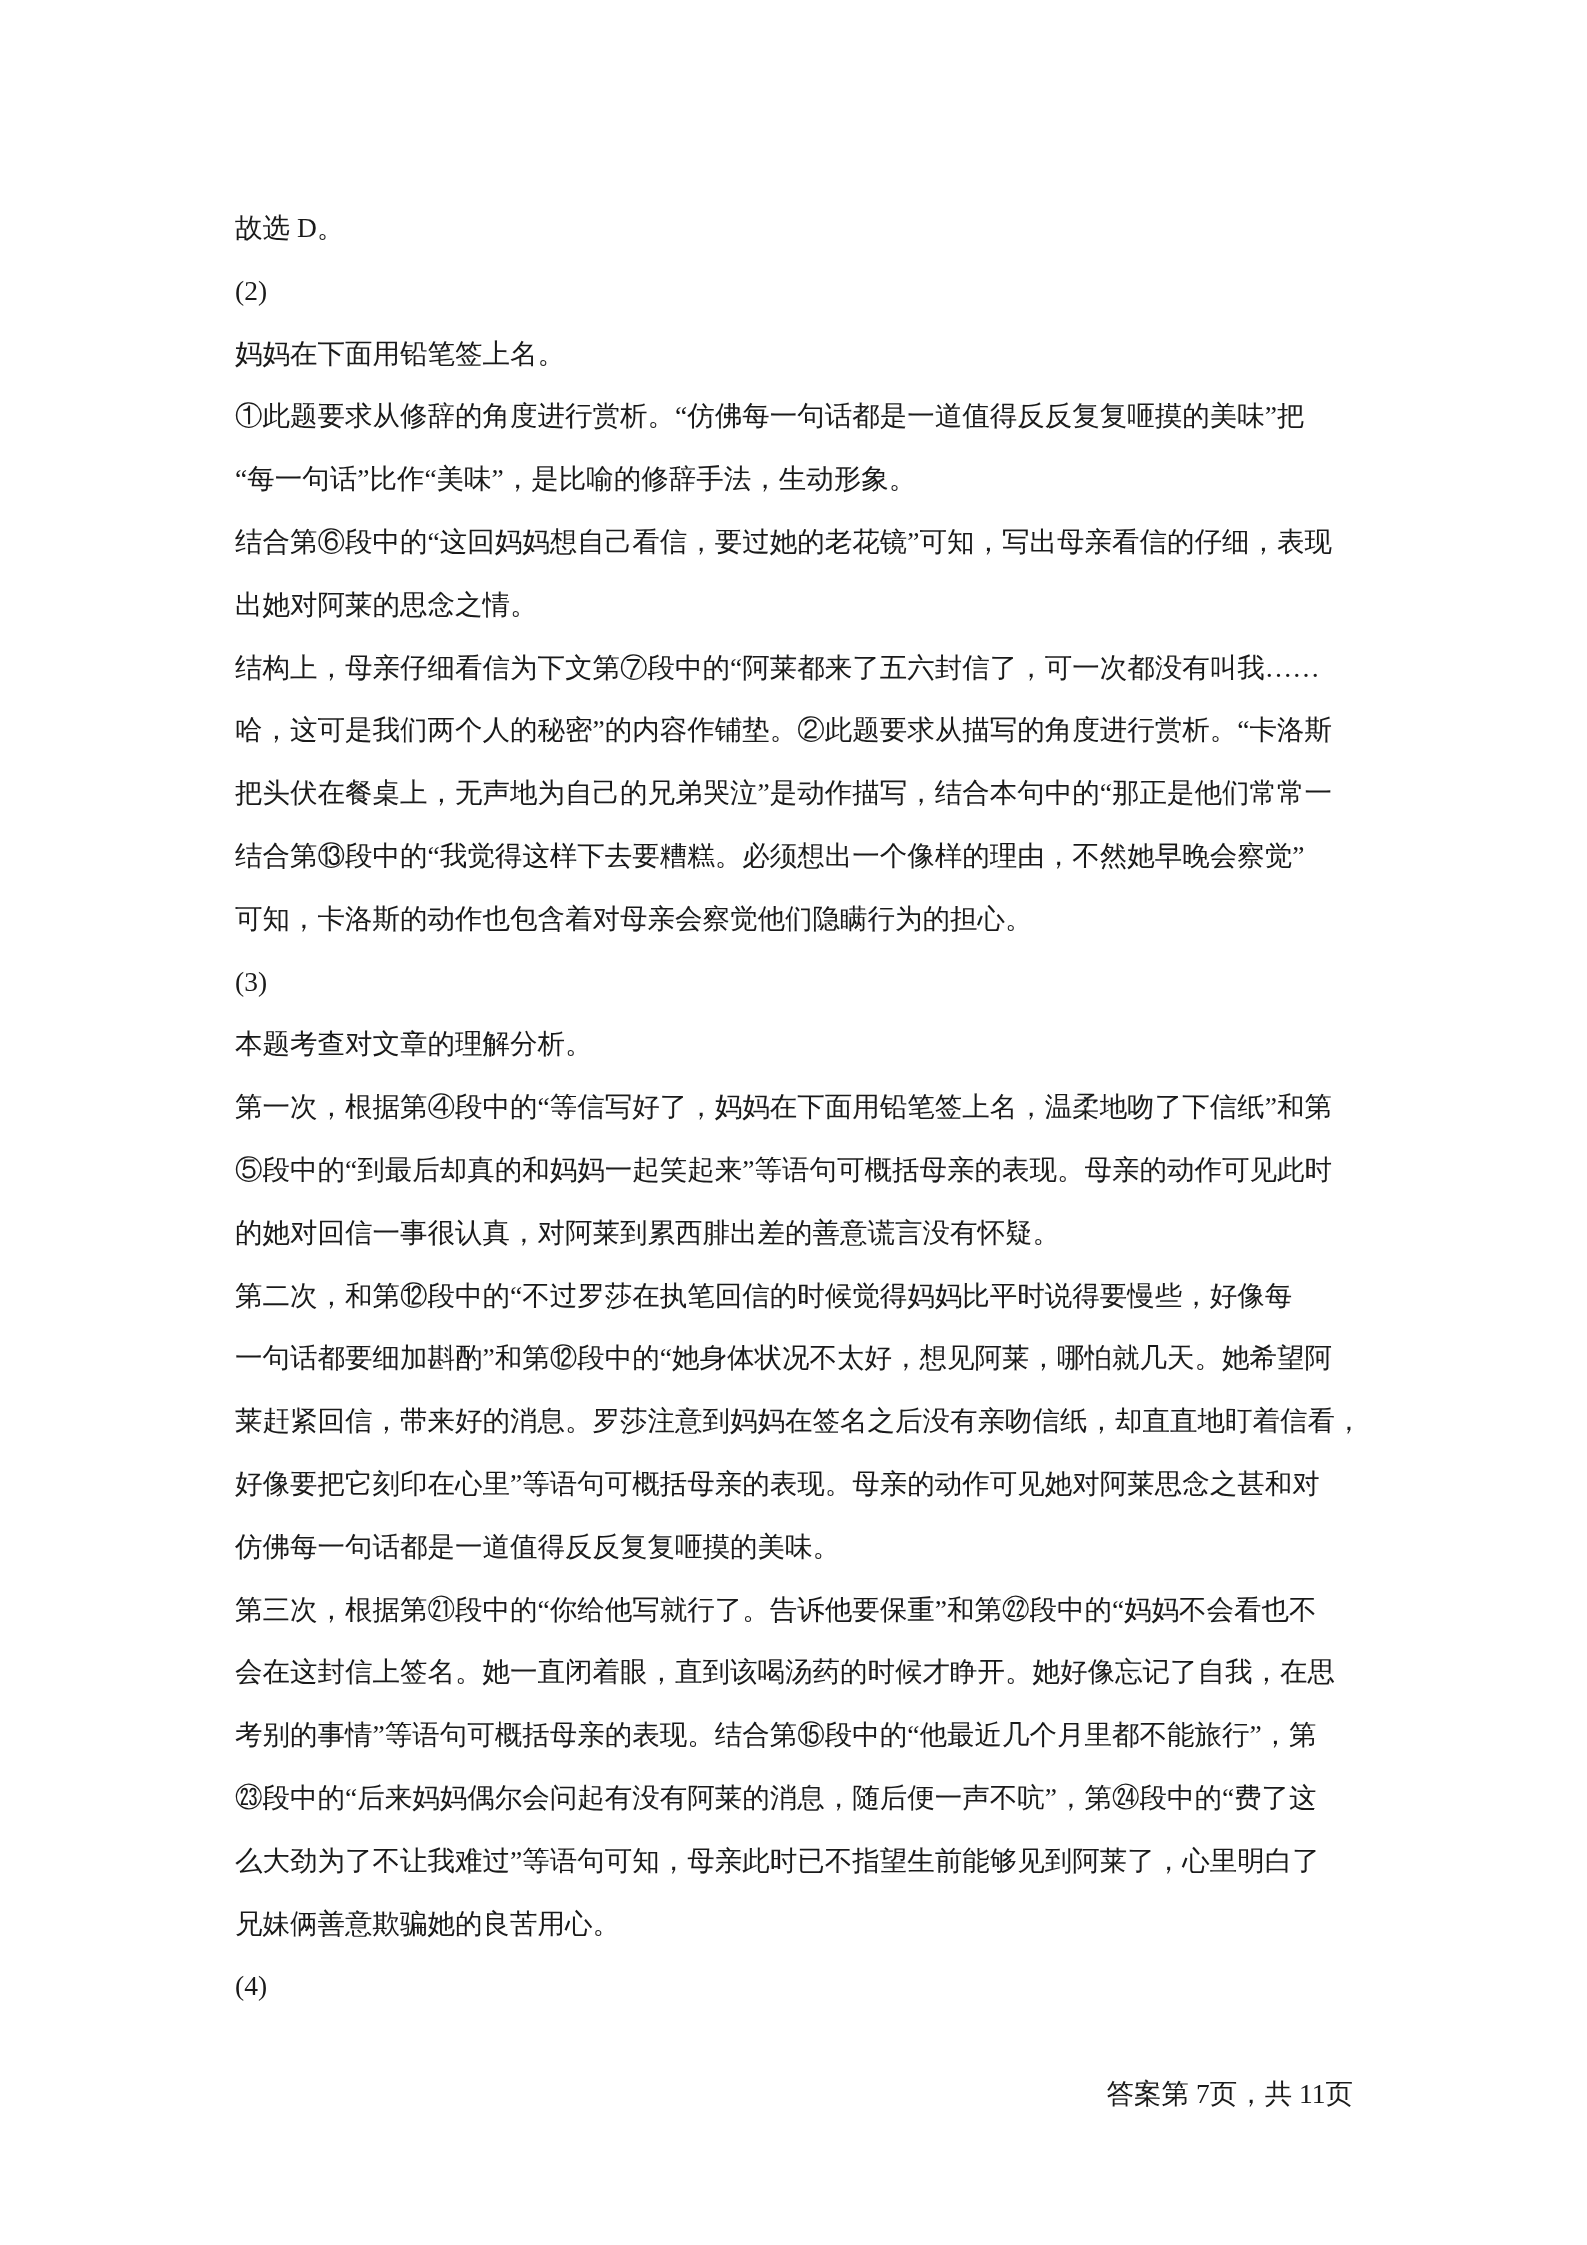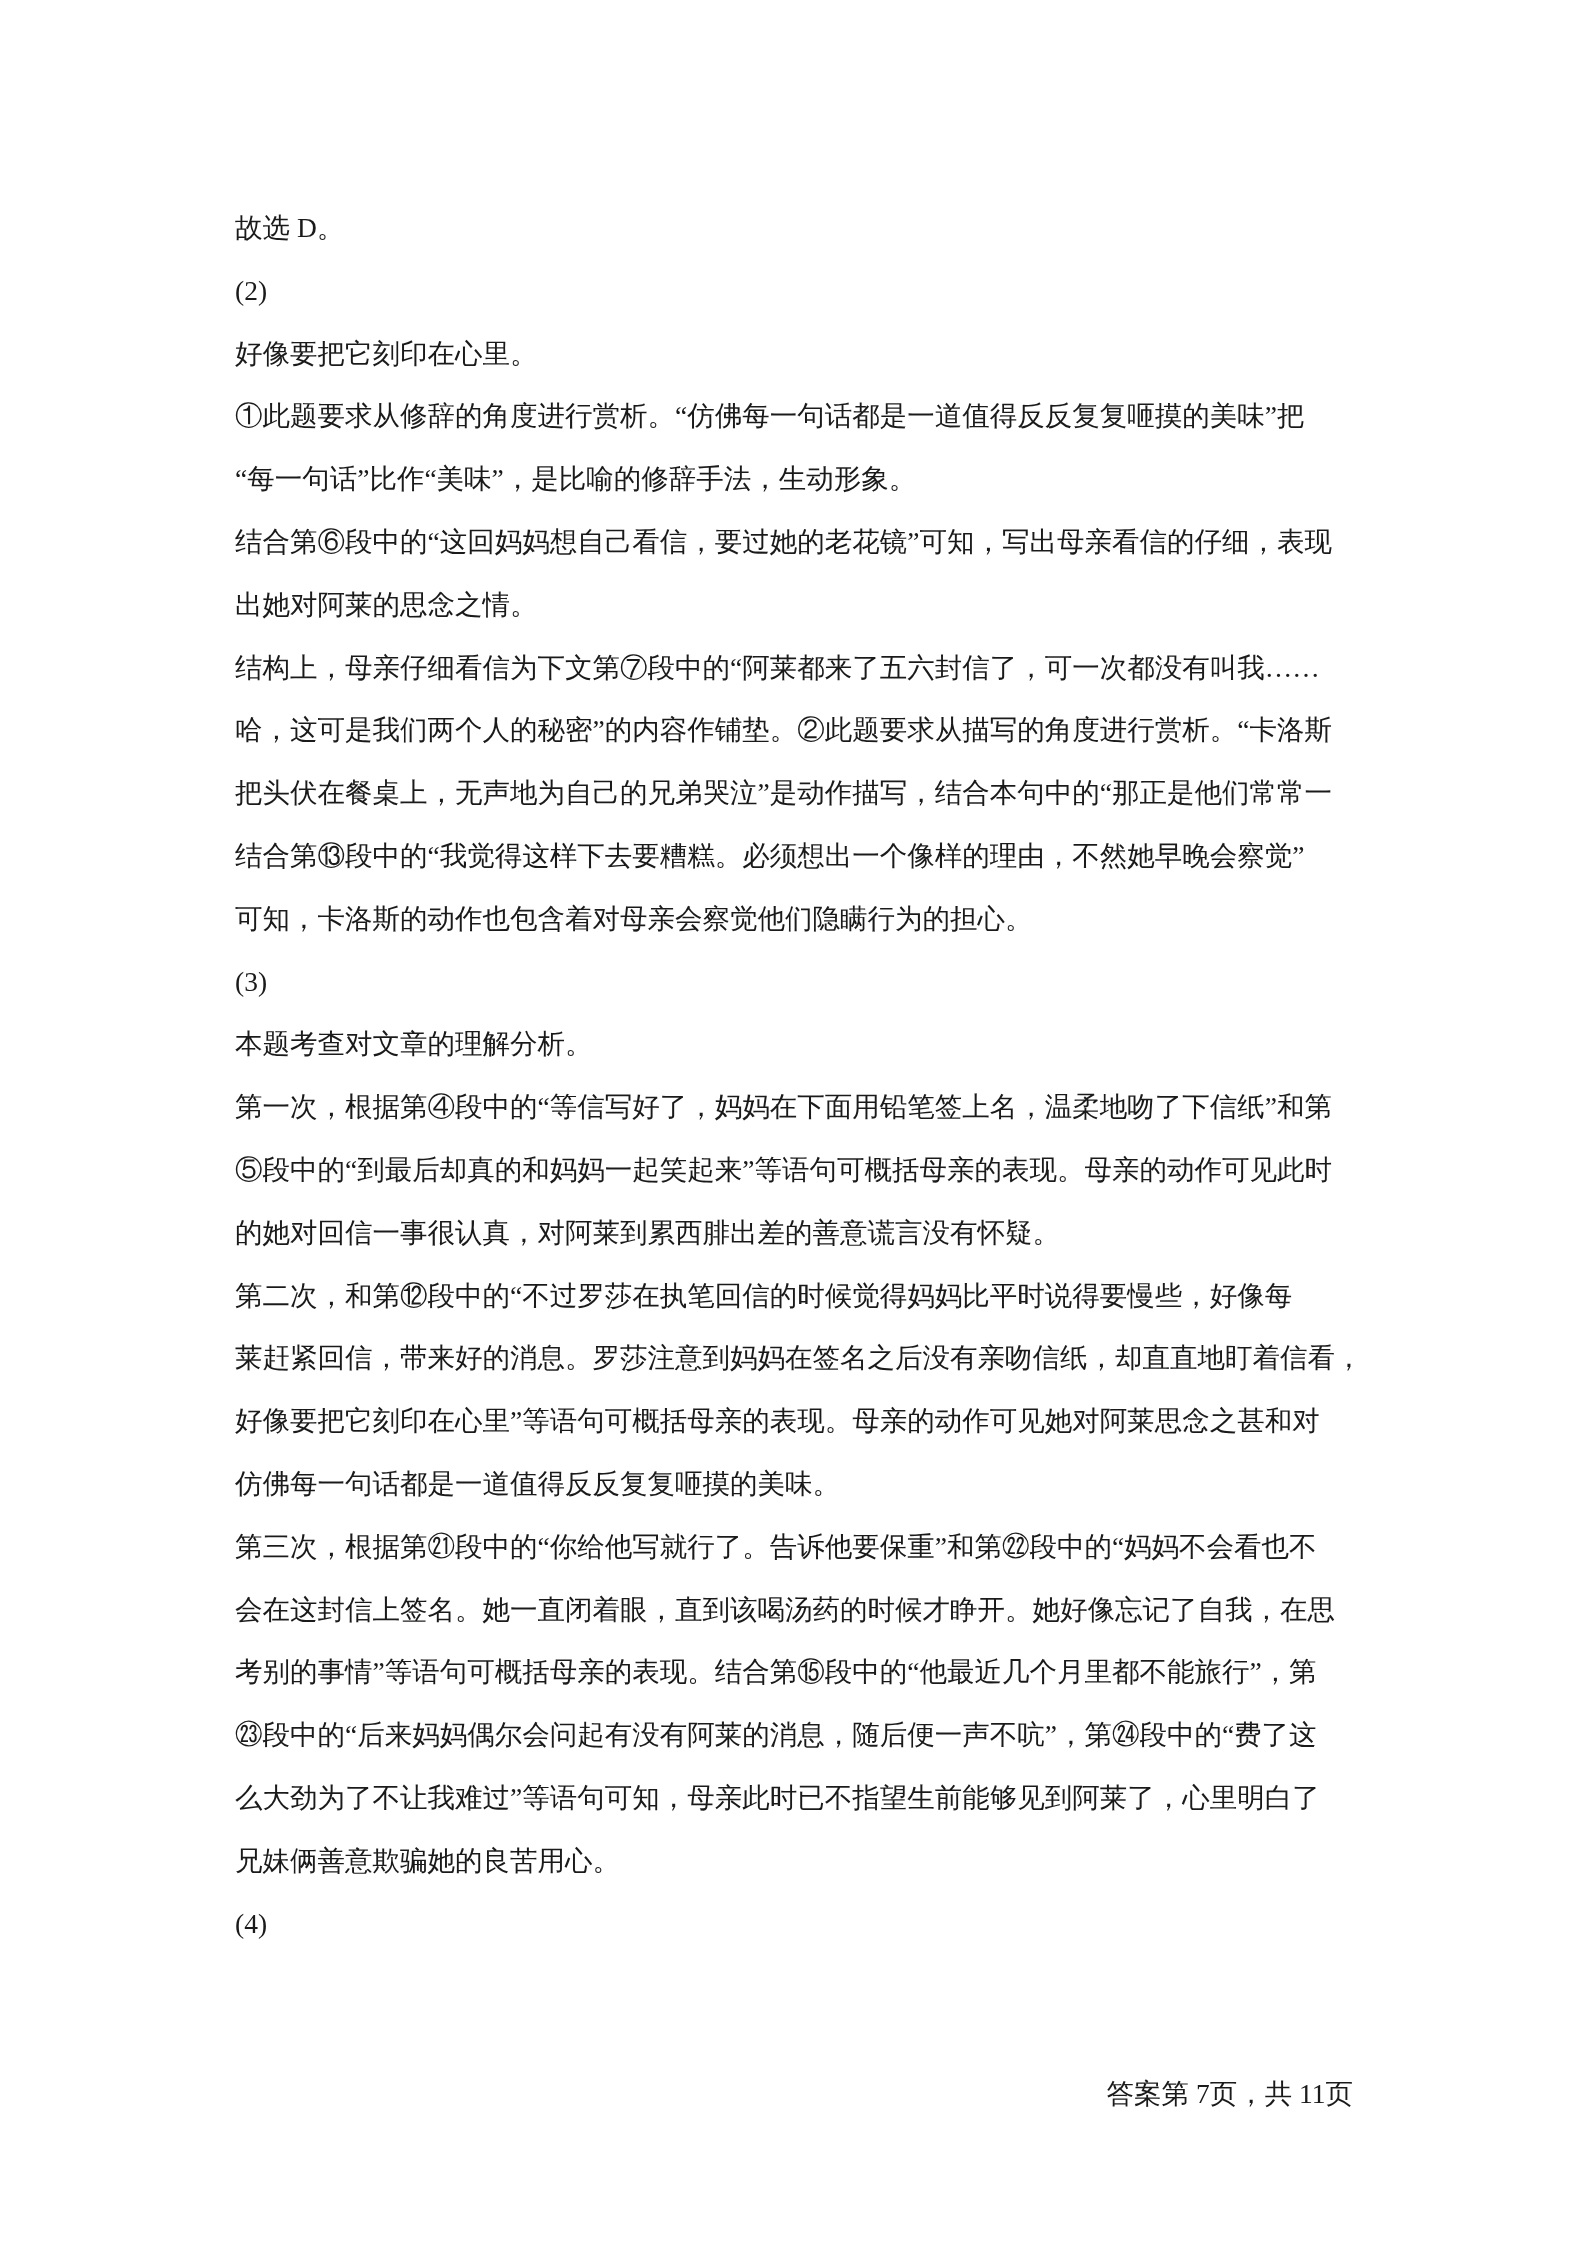--- a/index.html
+++ b/index.html
@@ -44,36 +44,37 @@
     white-space: nowrap;
   }
 </style>
 </head>
 <body>
 
 <div class="page">
   <div class="content">
     <div class="line">故选 D。</div>
     <div class="line">(2)</div>
-    <div class="line">好像要把它刻印在心里。</div>
+    <div class="line">妈妈在下面用铅笔签上名。</div>
     <div class="line">①此题要求从修辞的角度进行赏析。“仿佛每一句话都是一道值得反反复复咂摸的美味”把</div>
     <div class="line">“每一句话”比作“美味”，是比喻的修辞手法，生动形象。</div>
     <div class="line">结合第⑥段中的“这回妈妈想自己看信，要过她的老花镜”可知，写出母亲看信的仔细，表现</div>
     <div class="line">出她对阿莱的思念之情。</div>
     <div class="line">结构上，母亲仔细看信为下文第⑦段中的“阿莱都来了五六封信了，可一次都没有叫我……</div>
     <div class="line">哈，这可是我们两个人的秘密”的内容作铺垫。②此题要求从描写的角度进行赏析。“卡洛斯</div>
     <div class="line">把头伏在餐桌上，无声地为自己的兄弟哭泣”是动作描写，结合本句中的“那正是他们常常一</div>
     <div class="line">结合第⑬段中的“我觉得这样下去要糟糕。必须想出一个像样的理由，不然她早晚会察觉”</div>
     <div class="line">可知，卡洛斯的动作也包含着对母亲会察觉他们隐瞒行为的担心。</div>
     <div class="line">(3)</div>
     <div class="line">本题考查对文章的理解分析。</div>
     <div class="line">第一次，根据第④段中的“等信写好了，妈妈在下面用铅笔签上名，温柔地吻了下信纸”和第</div>
     <div class="line">⑤段中的“到最后却真的和妈妈一起笑起来”等语句可概括母亲的表现。母亲的动作可见此时</div>
     <div class="line">的她对回信一事很认真，对阿莱到累西腓出差的善意谎言没有怀疑。</div>
     <div class="line">第二次，和第⑫段中的“不过罗莎在执笔回信的时候觉得妈妈比平时说得要慢些，好像每</div>
+    <div class="line">一句话都要细加斟酌”和第⑫段中的“她身体状况不太好，想见阿莱，哪怕就几天。她希望阿</div>
     <div class="line">莱赶紧回信，带来好的消息。罗莎注意到妈妈在签名之后没有亲吻信纸，却直直地盯着信看，</div>
     <div class="line">好像要把它刻印在心里”等语句可概括母亲的表现。母亲的动作可见她对阿莱思念之甚和对</div>
     <div class="line">仿佛每一句话都是一道值得反反复复咂摸的美味。</div>
     <div class="line">第三次，根据第㉑段中的“你给他写就行了。告诉他要保重”和第㉒段中的“妈妈不会看也不</div>
     <div class="line">会在这封信上签名。她一直闭着眼，直到该喝汤药的时候才睁开。她好像忘记了自我，在思</div>
     <div class="line">考别的事情”等语句可概括母亲的表现。结合第⑮段中的“他最近几个月里都不能旅行”，第</div>
     <div class="line">㉓段中的“后来妈妈偶尔会问起有没有阿莱的消息，随后便一声不吭”，第㉔段中的“费了这</div>
     <div class="line">么大劲为了不让我难过”等语句可知，母亲此时已不指望生前能够见到阿莱了，心里明白了</div>
     <div class="line">兄妹俩善意欺骗她的良苦用心。</div>
     <div class="line">(4)</div>

